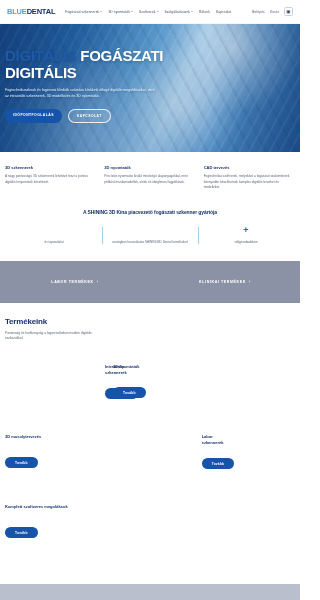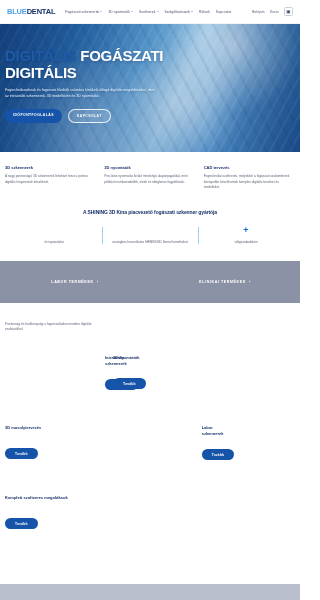--- a/index.html
+++ b/index.html
@@ -386,20 +386,21 @@
     <span>LABOR TERMÉKEK</span>
     <span class="arrow">›</span>
   </div>
   <div class="cta-link">
     <span>KLINIKAI TERMÉKEK</span>
     <span class="arrow">›</span>
   </div>
 </div>
 
 <div class="products">
+  <div class="section-title">Termékeink</div>
   <div class="section-sub">Pontosság és hatékonyság a fogorvoslásban modern digitális eszközökkel.</div>
 
   <div class="cards">
     <div class="card">
       <div class="card-title">Intraorális szkennerek</div>
       <div class="card-btn">Tovább</div>
     </div>
     <div class="card">
       <div class="card-title">3D nyomtatók</div>
       <div class="card-btn">Tovább</div>

